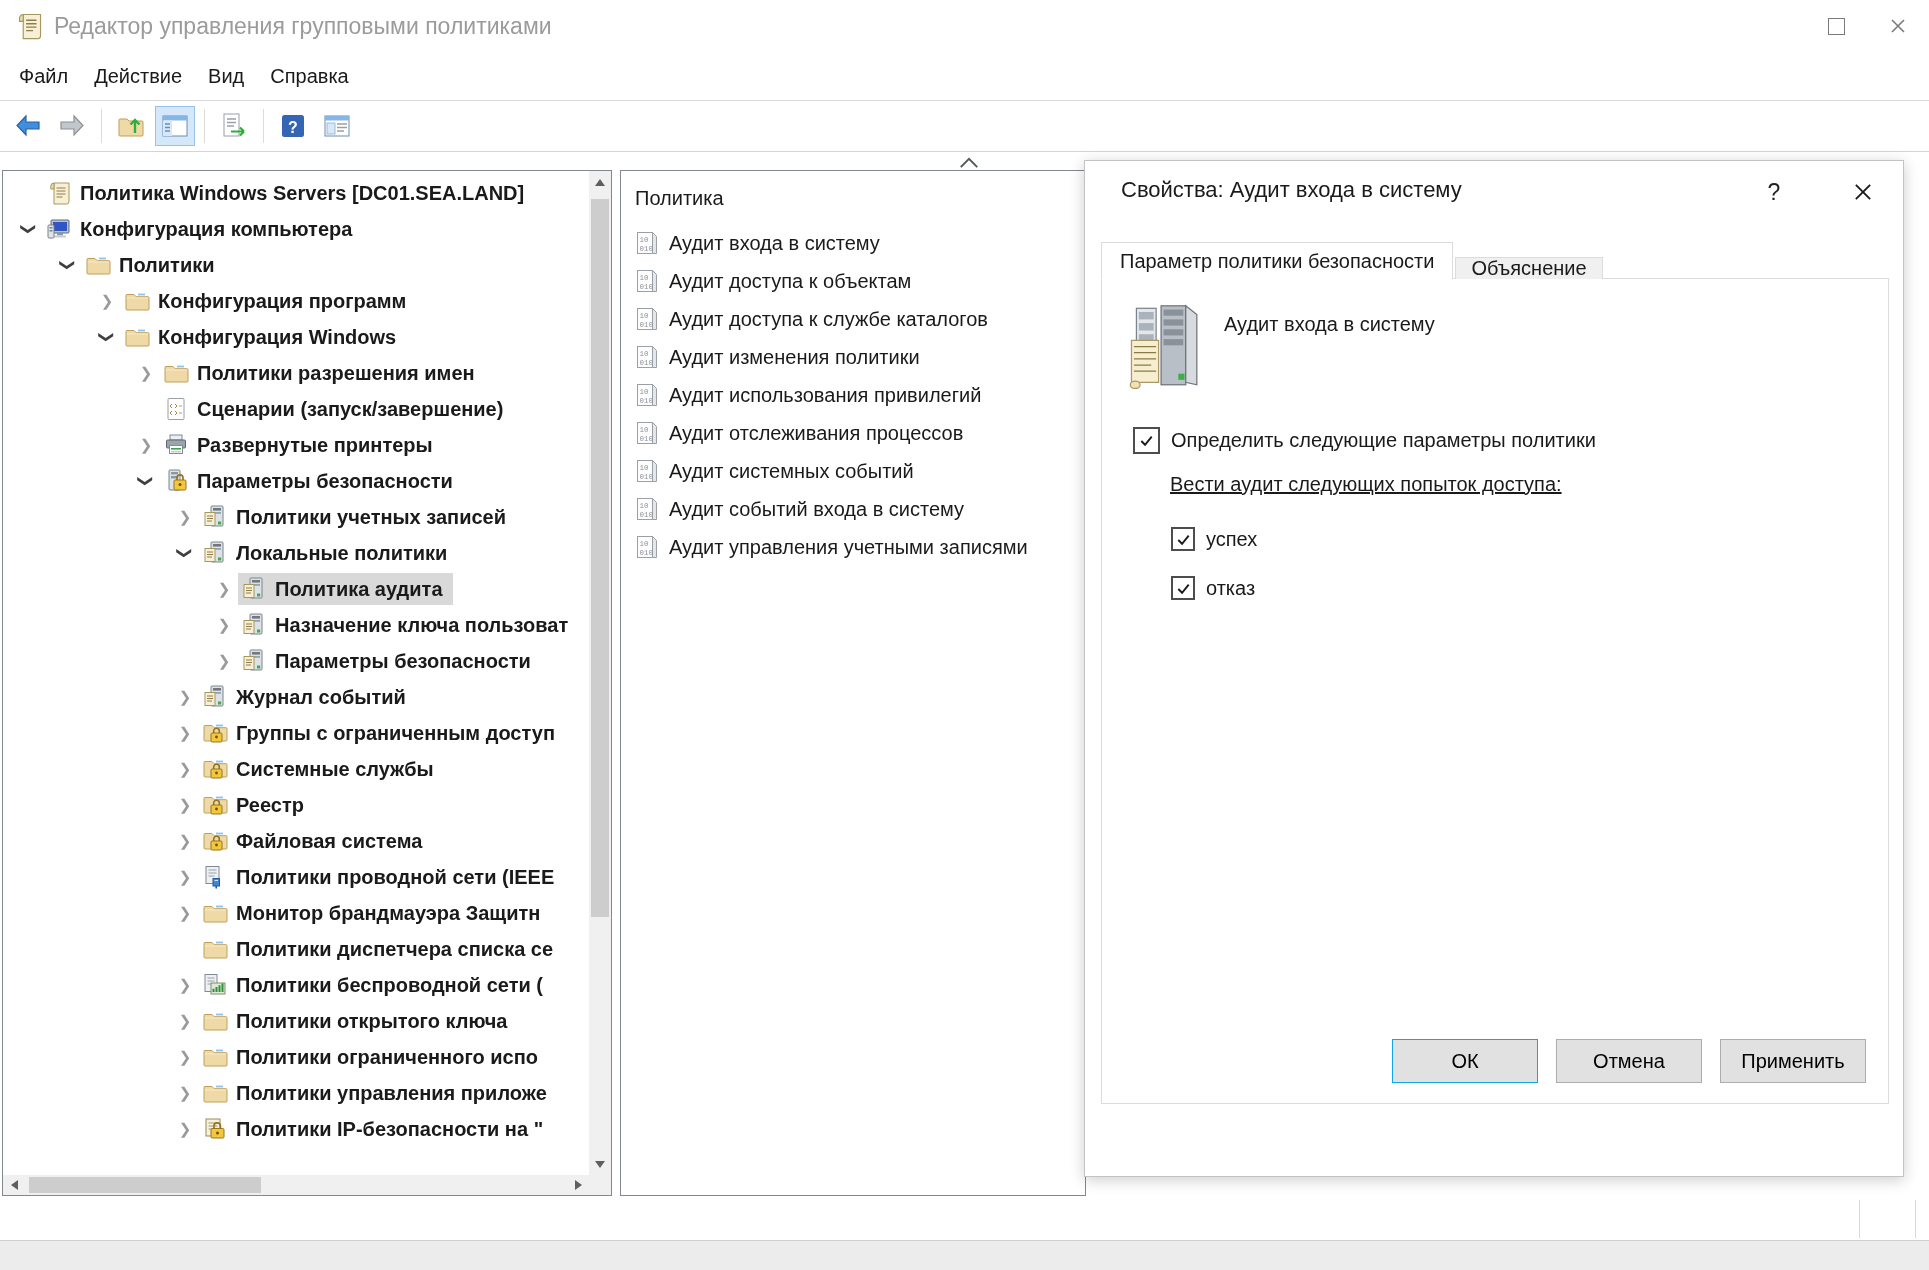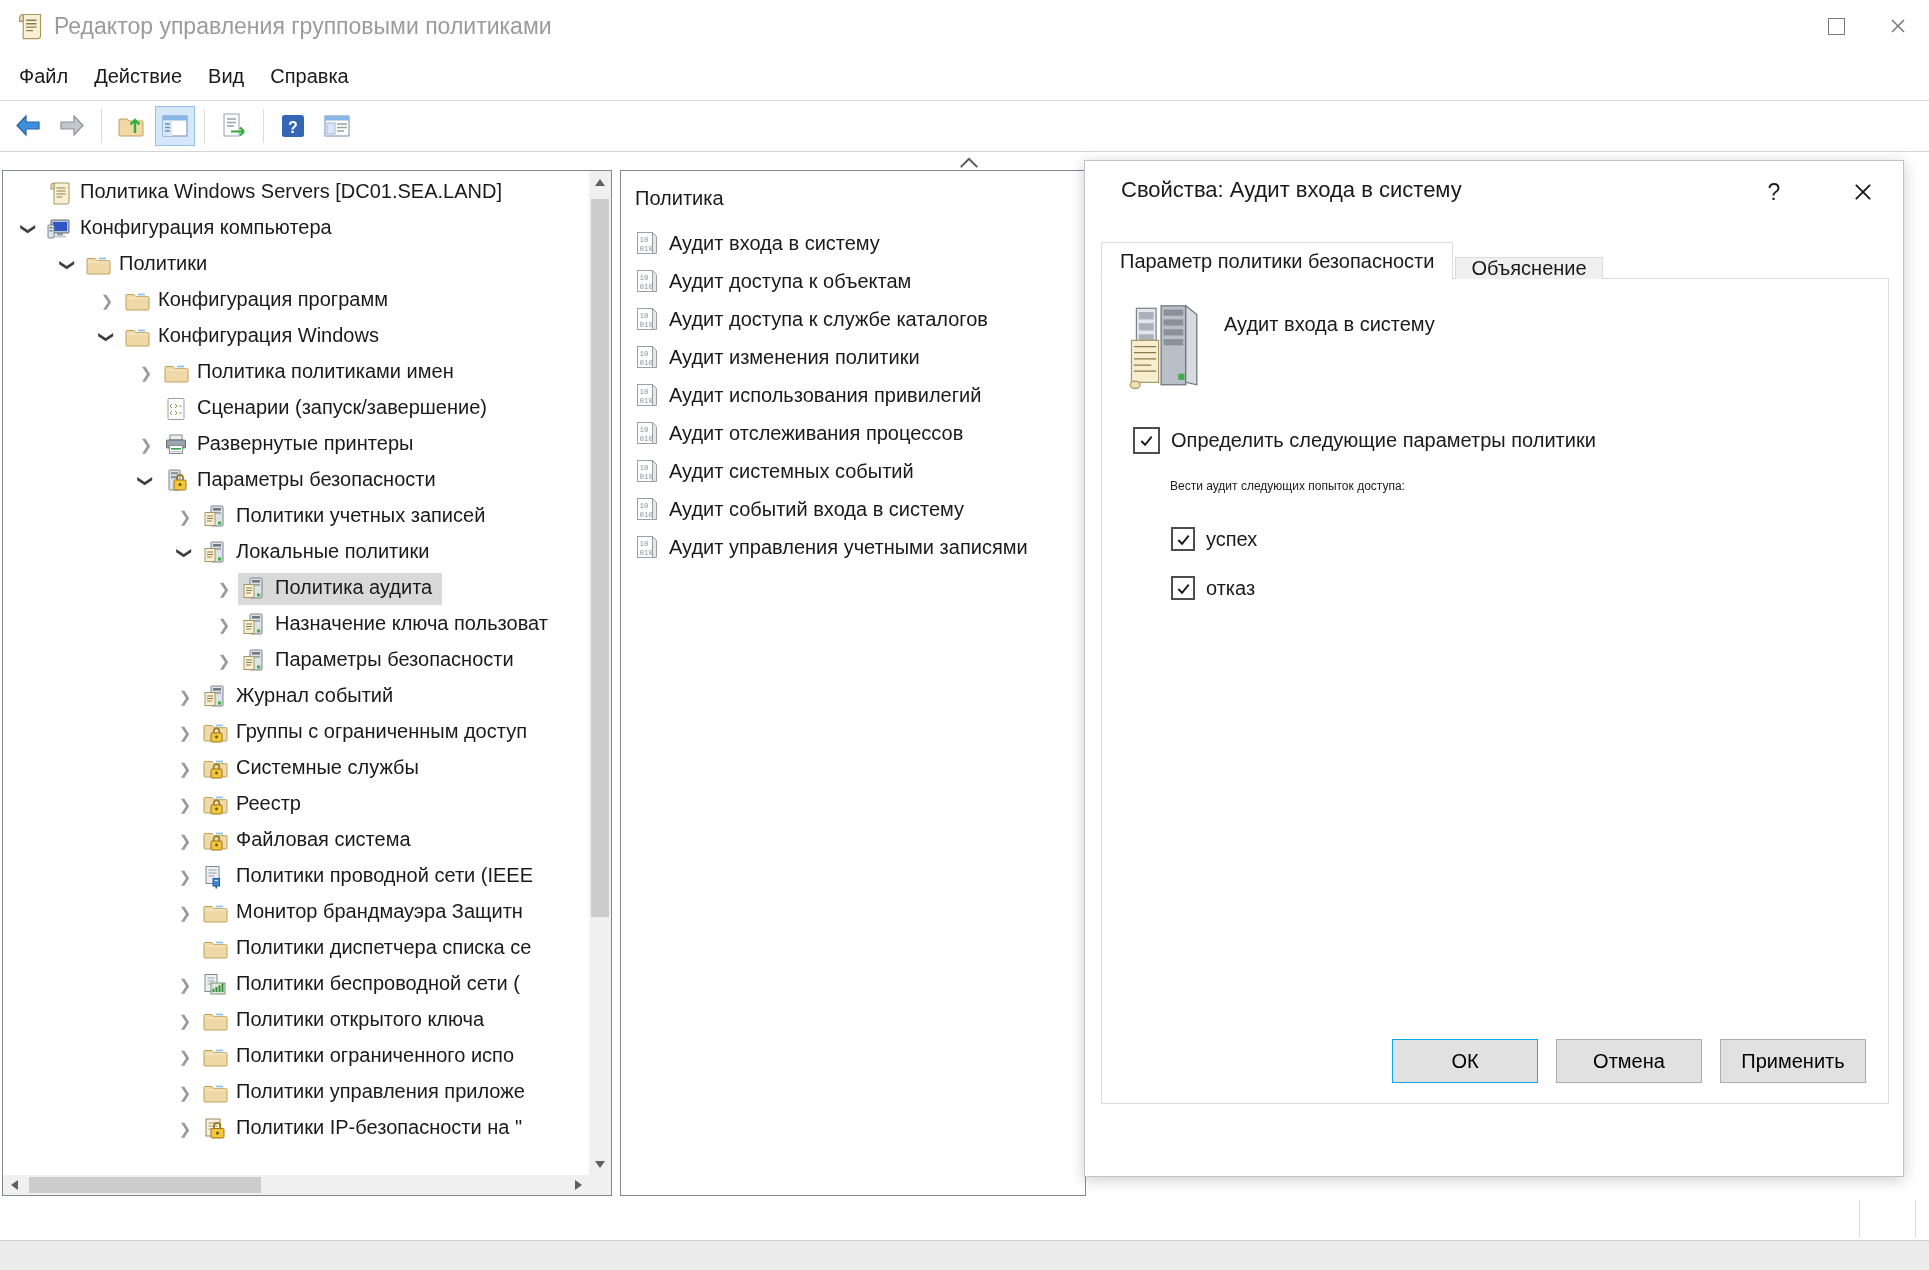--- a/index.html
+++ b/index.html
@@ -24,21 +24,21 @@
   .tbtn{width:40px;height:40px;border:1px solid transparent;background:transparent;display:flex;align-items:center;justify-content:center;padding:0;margin:0 2px;}
   .tbtn svg{width:30px;height:30px;display:block;}
   .tbtn.active{background:#d5e8fa;border:1px solid #9ac2e8;}
   .tsep{width:1px;height:34px;background:#dcdcdc;margin:0 7px;}
   
   .tree-pane{position:absolute;left:2px;top:170px;width:610px;height:1026px;border:1px solid #828790;background:#fff;overflow:hidden;}
   .tree-rows{position:absolute;left:0;top:4px;right:22px;overflow:hidden;}
   .trow{height:36px;display:flex;align-items:center;white-space:nowrap;font-size:20px;}
   .chev{width:28px;min-width:28px;display:inline-flex;justify-content:center;color:#9a9a9a;font-size:15px;}
   .chev.open{transform:rotate(90deg);color:#3f3f3f;}
-  .selwrap{display:inline-flex;padding:3px 10px 3px 3px;}
+  .selwrap{display:inline-flex;align-items:center;padding:3px 10px 3px 3px;font-weight:bold;}
   .trow.selected .selwrap{background:#d9d9d9;}
   .ticon{width:26px;min-width:26px;height:26px;margin-right:8px;}
   .ticon svg{width:26px;height:26px;display:block;}
   
   .vsb{position:absolute;top:0;right:0;bottom:20px;width:22px;background:#f0f0f0;}
   .vsb .thumb{position:absolute;left:2px;right:2px;top:28px;height:718px;background:#cdcdcd;}
   .sb-arrow{position:absolute;left:0;width:22px;height:22px;display:flex;align-items:center;justify-content:center;}
   .hsb{position:absolute;left:0;right:22px;bottom:0;height:20px;background:#f0f0f0;}
   .hsb .thumb{position:absolute;top:2px;bottom:2px;left:26px;width:232px;background:#cdcdcd;}
   .sb-corner{position:absolute;right:0;bottom:0;width:22px;height:20px;background:#f0f0f0;}
@@ -65,21 +65,21 @@
   .tab.inactive{height:22px;background:#f0f0f0;border:1px solid #dcdcdc;border-bottom:none;padding:0 15px;margin-left:2px;}
   .dlg-panel{position:absolute;left:16px;top:117px;width:788px;height:826px;border:1px solid #dcdcdc;background:#fff;z-index:2;}
   .big-icon{position:absolute;left:27px;top:24px;width:74px;height:92px;}
   .big-icon svg{width:74px;height:92px;display:block;}
   .policy-name{position:absolute;left:122px;top:34px;font-size:20px;white-space:nowrap;}
   .cb-row{position:absolute;display:flex;align-items:center;gap:11px;font-size:20px;white-space:nowrap;}
   .cbx{display:inline-flex;align-items:center;justify-content:center;background:#fff;border:2px solid #4d4d4d;}
   .cbx-lg{width:27px;height:27px;min-width:27px;}
   .cbx-sm{width:24px;height:24px;min-width:24px;}
   .cbx svg{width:17px;height:17px;display:block;}
-  .audit-prompt{position:absolute;left:68px;top:200px;font-size:12px;white-space:nowrap;}
+  .audit-prompt{position:absolute;left:68px;top:194px;font-size:20px;white-space:nowrap;text-decoration:underline;}
   .dlg-buttons{position:absolute;right:22px;bottom:20px;display:flex;gap:18px;}
   .dbtn{width:146px;height:44px;font-size:20px;font-family:inherit;background:#e1e1e1;border:1px solid #adadad;}
   .dbtn.default{border:1px solid #0ea5e9;}
   
   .status-area{position:absolute;left:0;top:1196px;width:100%;height:74px;background:#fff;}
   .status-strip{position:absolute;left:0;top:44px;width:100%;height:30px;background:#ececec;border-top:1px solid #cfcfcf;}
   .status-tick{position:absolute;top:4px;width:1px;height:38px;background:#d9d9d9;}
 </style>
 </head>
 <body>
@@ -254,21 +254,21 @@
         <div class="trow" style="padding-left: 129px;">
           <span class="chev">❯</span>
           <span class="selwrap">
             <span class="ticon">
               <svg viewBox="0 0 26 26">
                 <path d="M2 7.5a1 1 0 0 1 1-1h7l2.2 2.2H24a1 1 0 0 1 1 1V21a1 1 0 0 1-1 1H3a1 1 0 0 1-1-1z" fill="#efd9a7" stroke="#bfa05a"></path>
                 <rect x="14" y="5.6" width="7" height="1.8" fill="#8fc3e8"></rect>
                 <path d="M2.8 10h21.4" stroke="#f7ead0"></path>
               </svg>
             </span>
-            <span>Политика политиками имен</span>
+            <span>Политики разрешения имен</span>
           </span>
         </div>
         <div class="trow" style="padding-left: 129px;">
           <span class="chev"></span>
           <span class="selwrap">
             <span class="ticon">
               <svg viewBox="0 0 26 26">
                 <rect x="5" y="2.5" width="16" height="21" rx="1" fill="#fff" stroke="#98a0a8"></rect>
                 <path d="M9 8L7 10l2 2M12 8l2 2-2 2" stroke="#b0883f" fill="none"></path>
                 <path d="M9 15l-2 2 2 2M12 15l2 2-2 2" stroke="#b0883f" fill="none"></path>

